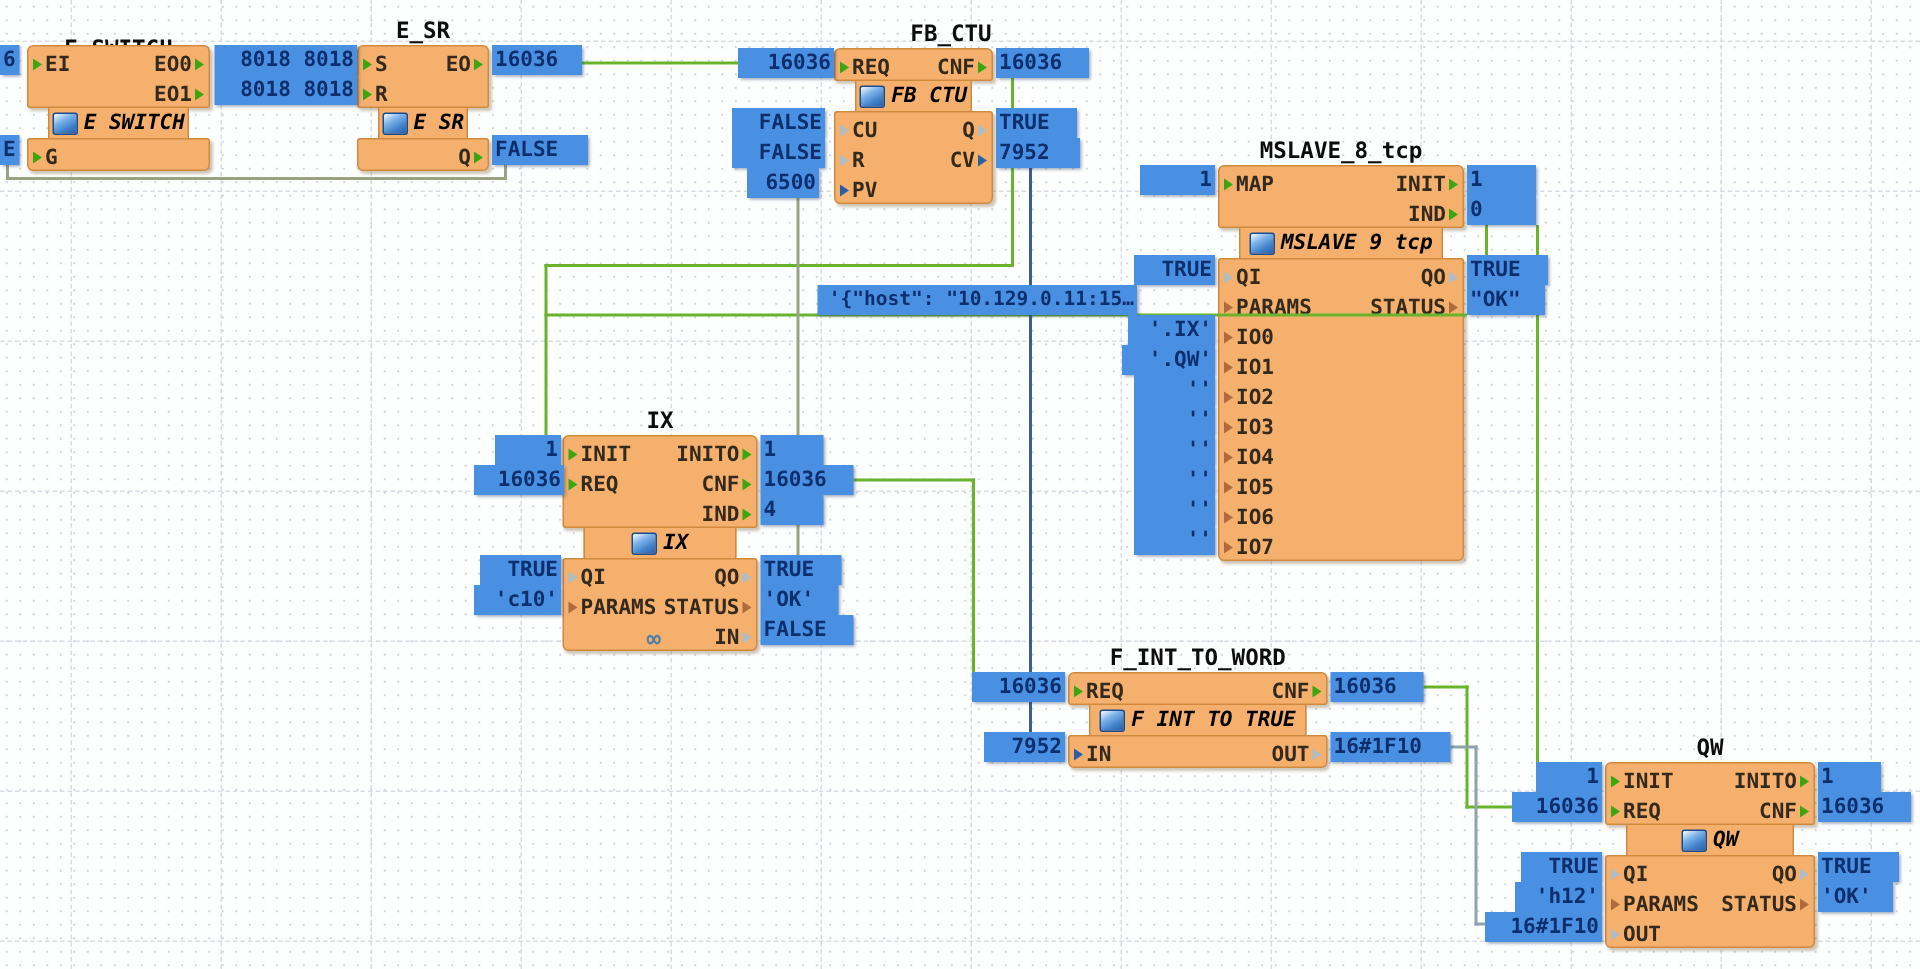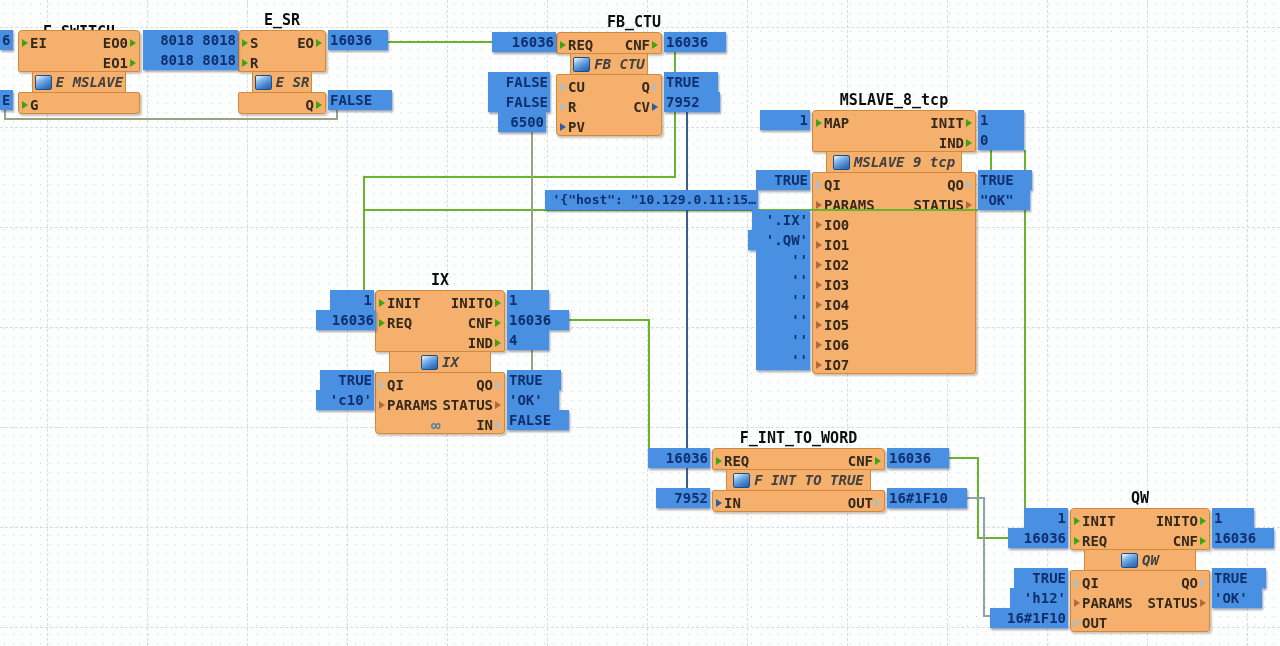--- a/index.html
+++ b/index.html
@@ -21,21 +21,21 @@
        padding:0 3px;font-weight:bold;font-size:14px;color:#33291c;}
   .pin{display:flex;align-items:center;gap:2px;white-space:nowrap;}
   .ar{display:inline-block;width:0;height:0;border:4px solid transparent;border-right:0;
       border-left:6px solid #3da50f;}
   .ar.evc{border-left-color:#3da50f;}
   .ar.gy{border-left-color:#aebdc6;}
   .ar.bn{border-left-color:#b06a3e;}
   .ar.bl{border-left-color:#2b5fa3;}
   .fbtitle{position:absolute;height:18px;line-height:18px;font-weight:bold;font-size:15px;
       color:#0d0d0d;text-align:center;white-space:nowrap;}
-  .tname{font-style:italic;font-weight:bold;font-size:14px;color:#404040;white-space:nowrap;}
+  .tname{font-style:italic;font-weight:bold;font-size:14px;color:#000000;white-space:nowrap;}
   .icon{width:15px;height:13px;border:1px solid #1c4c8e;border-radius:2px;flex:none;
       background:linear-gradient(150deg,#e8f2fb 5%,#7db4e8 35%,#3f7fc9 70%,#2a60a8);}
   .val{position:absolute;height:20px;line-height:20px;background:#4a90e2;color:#0e2f6e;
       font-weight:bold;font-size:14px;padding:0 2px;box-sizing:border-box;white-space:nowrap;
       overflow:hidden;box-shadow:1px 1.5px 2px rgba(40,60,100,.45);}
   .val.r{text-align:right;}
   .val.l{text-align:left;}
   .wire{position:absolute;}
   .wh{height:2px;}
   .wv{width:2px;}
@@ -87,21 +87,21 @@
       <div class="row">
         <span class="pin"></span>
         <span class="pin">
             <b>EO1</b>
             <i class="ar evc"></i>
           </span>
       </div>
     </div>
     <div class="sec neck">
       <span class="icon"></span>
-      <i class="tname">E MSLAVE</i>
+      <i class="tname">E SWITCH</i>
     </div>
     <div class="sec dt">
       <div class="row">
         <span class="pin">
             <i class="ar evc"></i>
             <b>G</b>
           </span>
         <span class="pin"></span>
       </div>
     </div>

